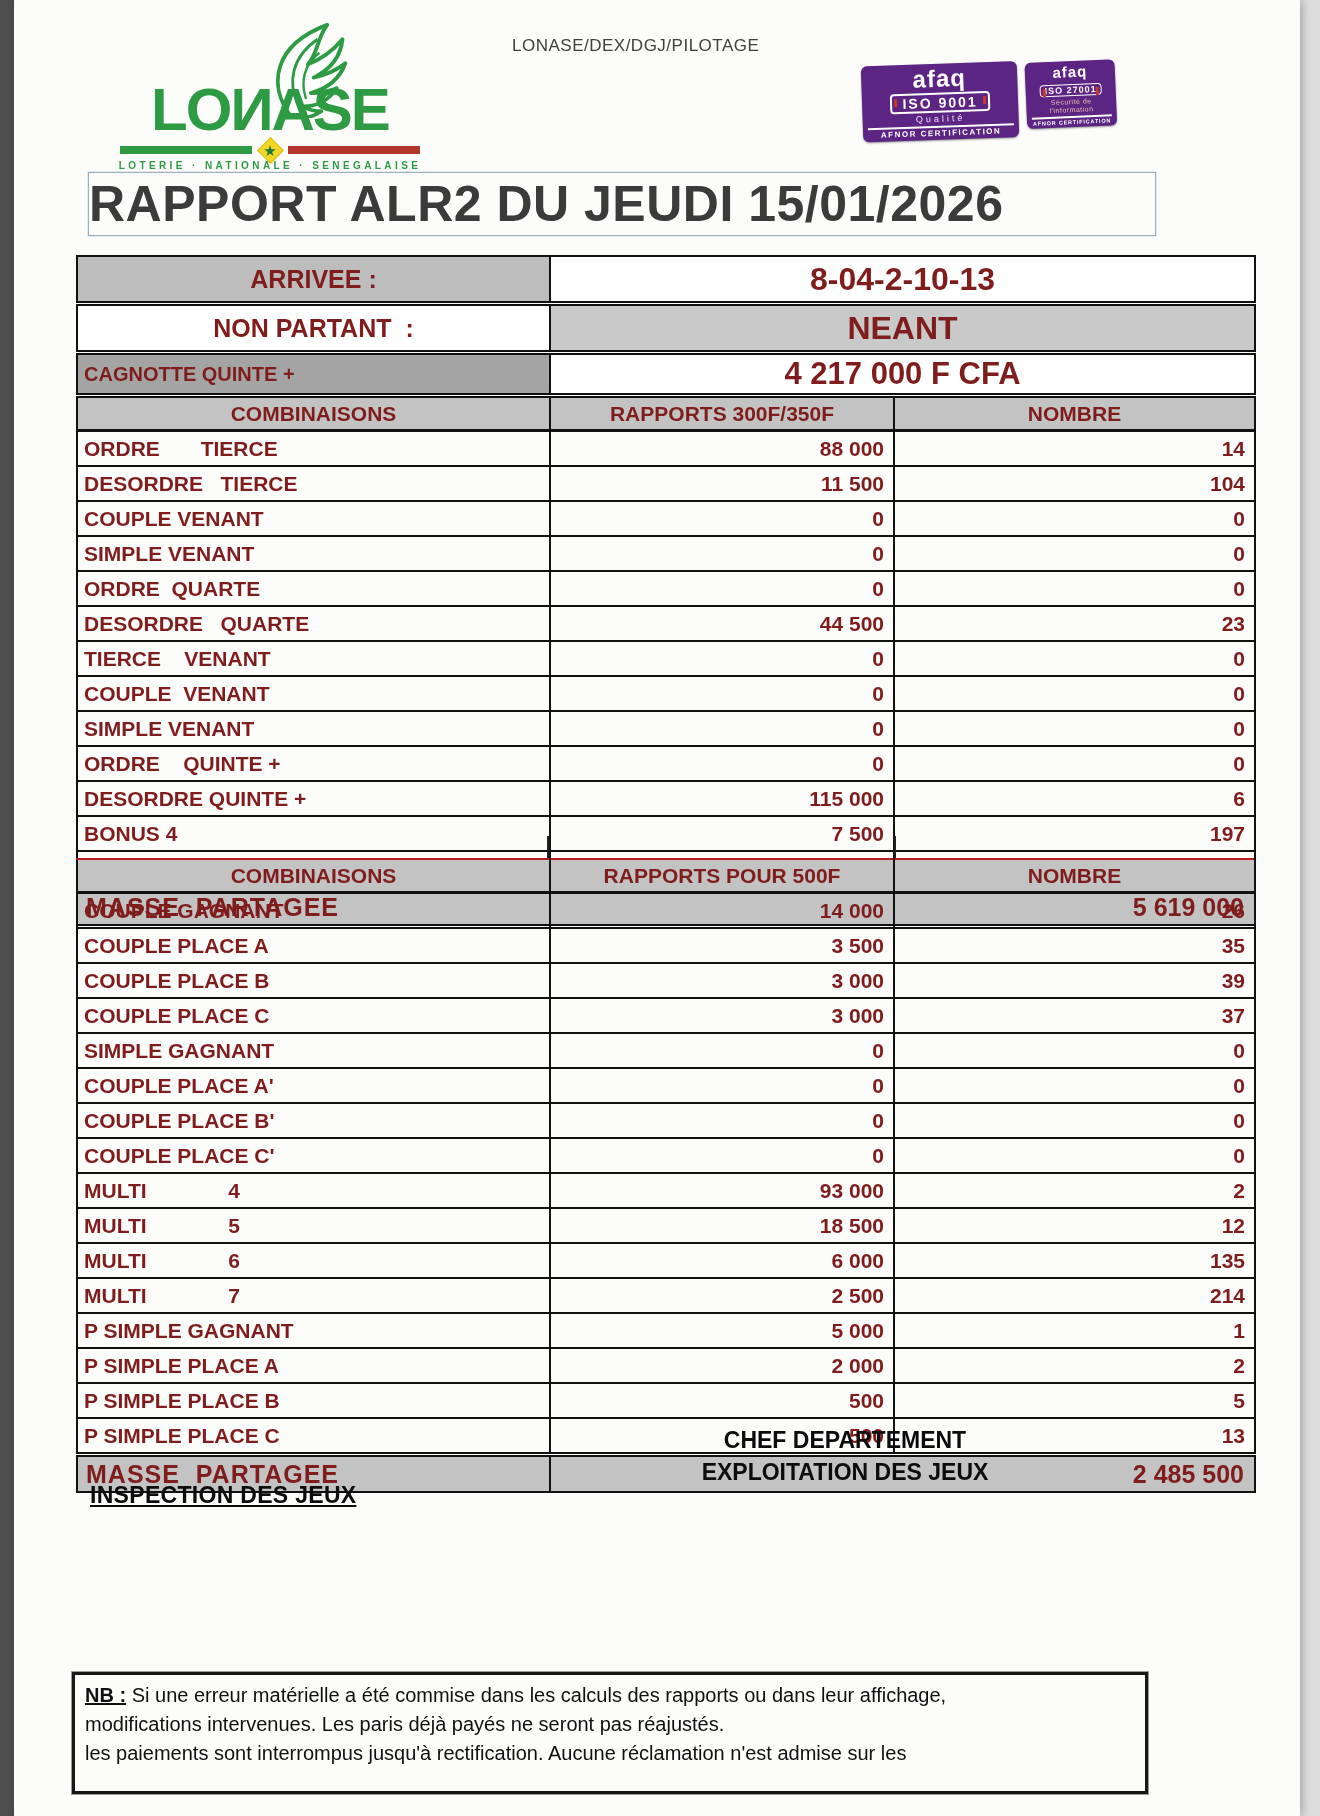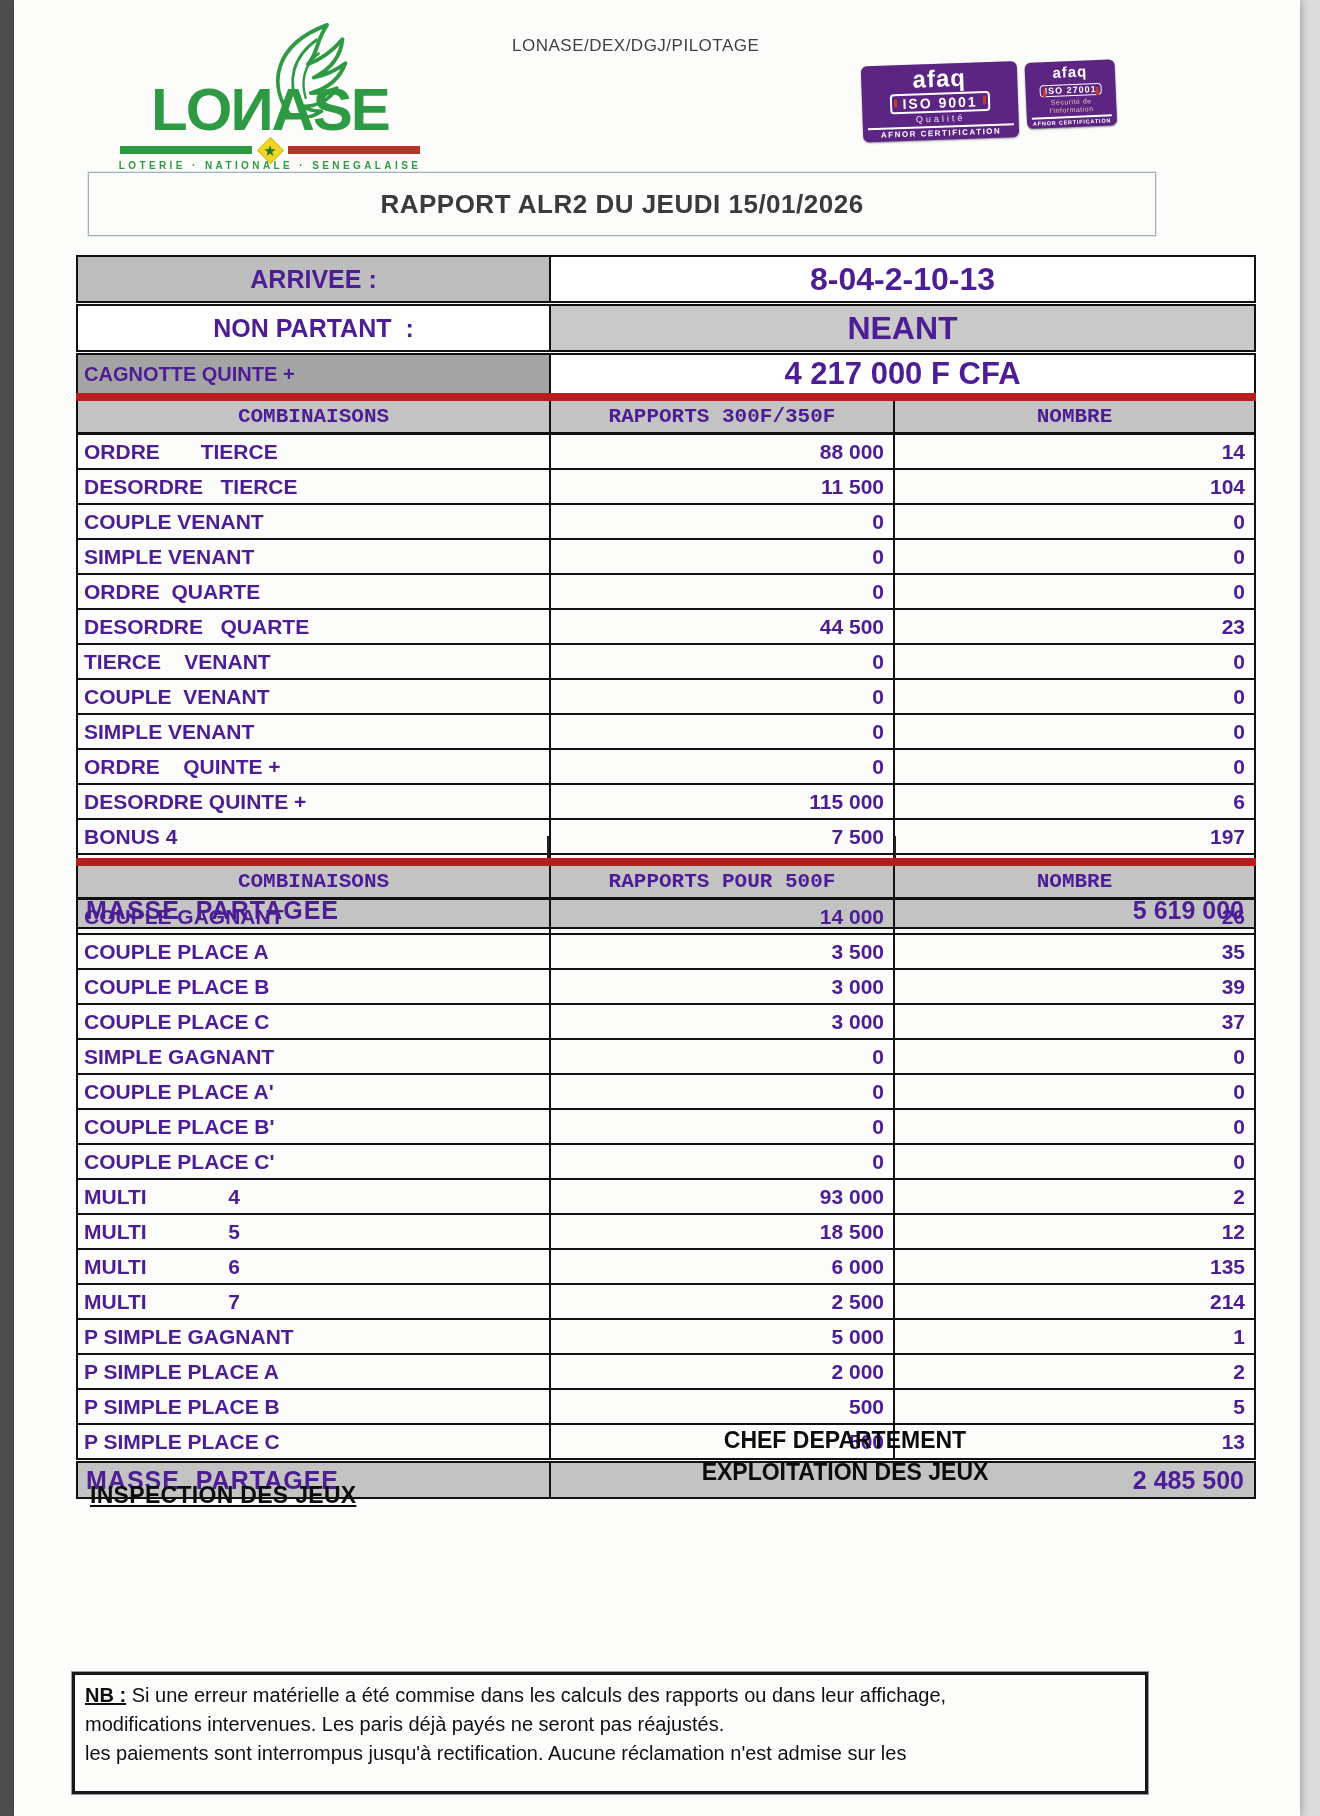--- a/index.html
+++ b/index.html
@@ -54,35 +54,35 @@
   .b-sub{color:#efdff9;}
   .badge1 .b-sub{font-size:9px;letter-spacing:3px;margin-top:1px;}
   .badge2 .b-sub{font-size:7px;letter-spacing:.5px;color:#eec2ab;line-height:1.15;margin-top:1px;}
   .b-foot{border-top:2px solid #fff;margin-top:2px;padding-top:1px;font-weight:bold;color:#fff;}
   .badge1 .b-foot{font-size:8px;letter-spacing:1.5px;}
   .badge2 .b-foot{font-size:5.5px;letter-spacing:.8px;}
   
   .title-box{
     position:absolute;left:74px;top:172px;width:1066px;height:62px;
     border:1px solid #9fb0ba;box-shadow:0 0 0 1px #e4e9ec;
-    text-align:center;line-height:62px;
-    font-size:26px;font-weight:bold;color:#3b3b3b;letter-spacing:.5px;white-space:nowrap;
+    text-align:left;line-height:62px;
+    font-size:50px;font-weight:bold;color:#3b3b3b;letter-spacing:.5px;white-space:nowrap;
   }
   
   .grid{
     border-collapse:collapse;table-layout:fixed;width:1178px;
     position:absolute;left:62px;
-    font-weight:bold;color:#4c1d95;
+    font-weight:bold;color:#7f1d1d;
   }
   .t1{top:255px;}
   .t2{top:858px;}
   .grid td,.grid th{border:2px solid #111;overflow:hidden;white-space:pre;}
   .grid th{background:#c3c3c3;font-size:21px;height:29px;text-align:center;}
   .sum-row td{border-bottom:5px double #111;}
-  .r-head th{border-top:8px solid #b91c1c;border-bottom:3px solid #111;font-family:Liberation Mono, monospace;}
+  .r-head th{border-top:2px solid #b91c1c;border-bottom:3px solid #111;}
   .masse-row td{border-top:5px double #111;background:#c3c3c3;font-size:25px;height:32px;}
   .masse-row .m-lab{text-align:left;padding-left:8px;letter-spacing:1px;}
   .masse-row .m-val{text-align:right;padding-right:10px;}
   .lab-center{text-align:center;}
   .r-arrivee td{height:42px;}
   .r-arrivee .s-lab{background:#bdbdbd;font-size:25px;}
   .r-arrivee .s-val{background:#fff;font-size:32px;text-align:center;}
   .r-np td{height:42px;}
   .r-np .s-lab{background:#fff;font-size:25px;}
   .r-np .s-val{background:#c9c9c9;font-size:32px;text-align:center;}

